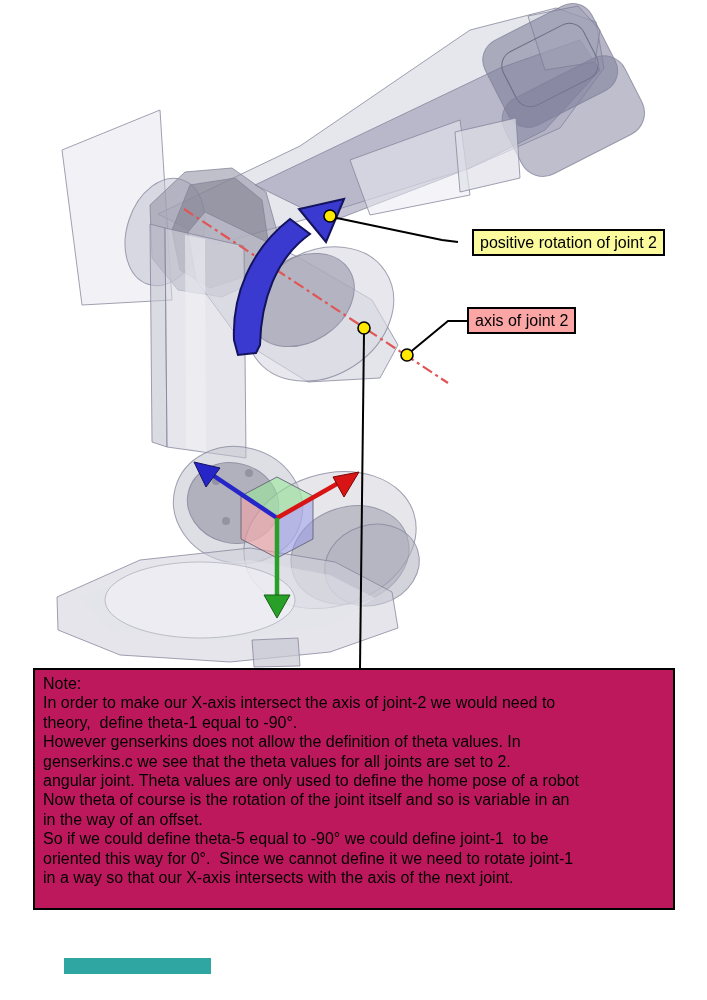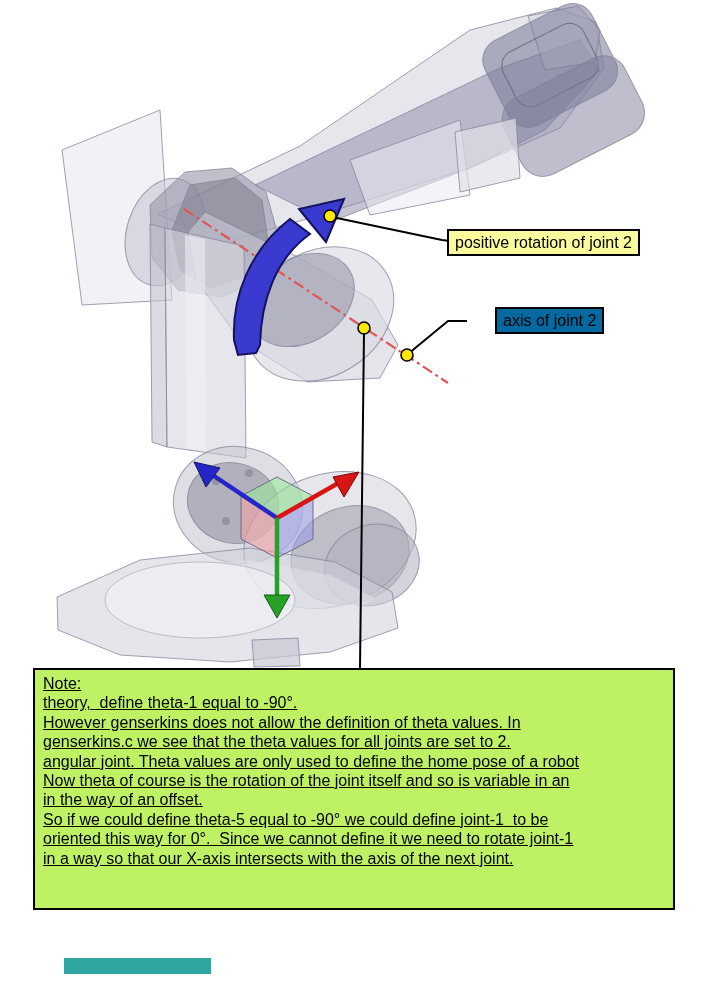--- a/index.html
+++ b/index.html
@@ -100,26 +100,27 @@
       <path d="M 364,333 L 360,668"></path>
     </g>
 
     <g stroke="#000" stroke-width="1.6">
       <circle cx="330" cy="216" r="6" fill="#FFE800"></circle>
       <circle cx="364" cy="328" r="6" fill="#FFE800"></circle>
       <circle cx="407" cy="355" r="6" fill="#FFE800"></circle>
     </g>
   </svg>
 
-  <div class="callout" style="left: 447px; top: 229px; background: rgb(251, 251, 158);">positive rotation of joint 2</div>
+  <div class="callout" style="left: 472px; top: 229px; background: rgb(251, 251, 158);">positive rotation of joint 2</div>
 
-  <div class="callout" style="left: 467px; top: 307px; background: #0369a1; margin-left: 28px;">axis of joint 2</div>
+  <div class="callout" style="left: 467px; top: 307px; background: #fca5a5;">axis of joint 2</div>
 
-  <div id="note-box" style="background: #bef264; text-decoration: underline;">
+  <div id="note-box" style="background: #be185d;">
     <div class="note-line">Note:</div>
+    <div class="note-line">In order to make our X-axis intersect the axis of joint-2 we would need to</div>
     <div class="note-line">theory,  define theta-1 equal to -90°.</div>
     <div class="note-line">However genserkins does not allow the definition of theta values. In</div>
     <div class="note-line">genserkins.c we see that the theta values for all joints are set to 2.</div>
     <div class="note-line">angular joint. Theta values are only used to define the home pose of a robot</div>
     <div class="note-line">Now theta of course is the rotation of the joint itself and so is variable in an</div>
     <div class="note-line">in the way of an offset.</div>
     <div class="note-line">So if we could define theta-5 equal to -90° we could define joint-1  to be</div>
     <div class="note-line">oriented this way for 0°.  Since we cannot define it we need to rotate joint-1</div>
     <div class="note-line">in a way so that our X-axis intersects with the axis of the next joint.</div>
   </div>

